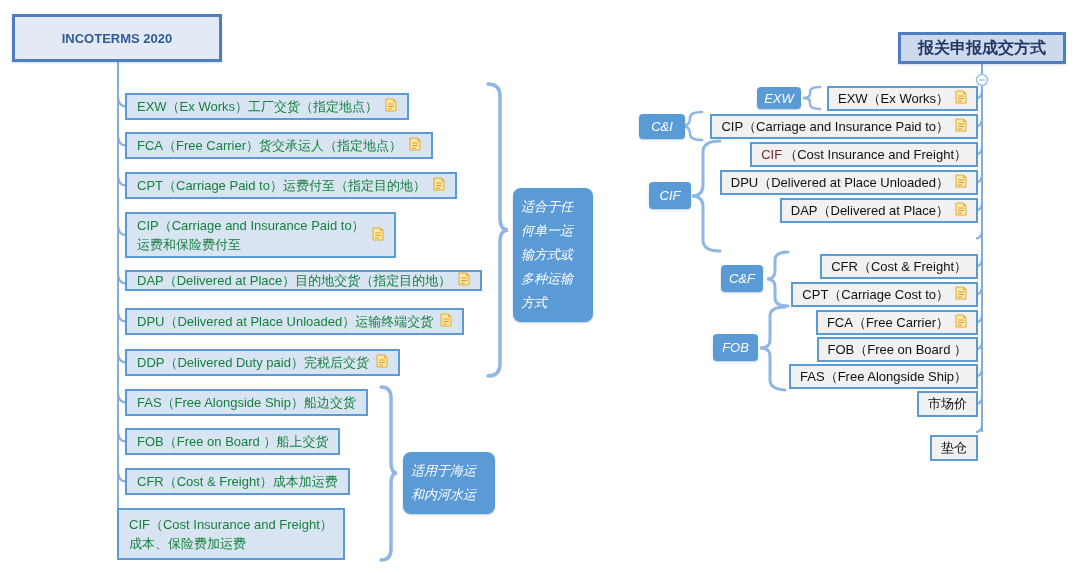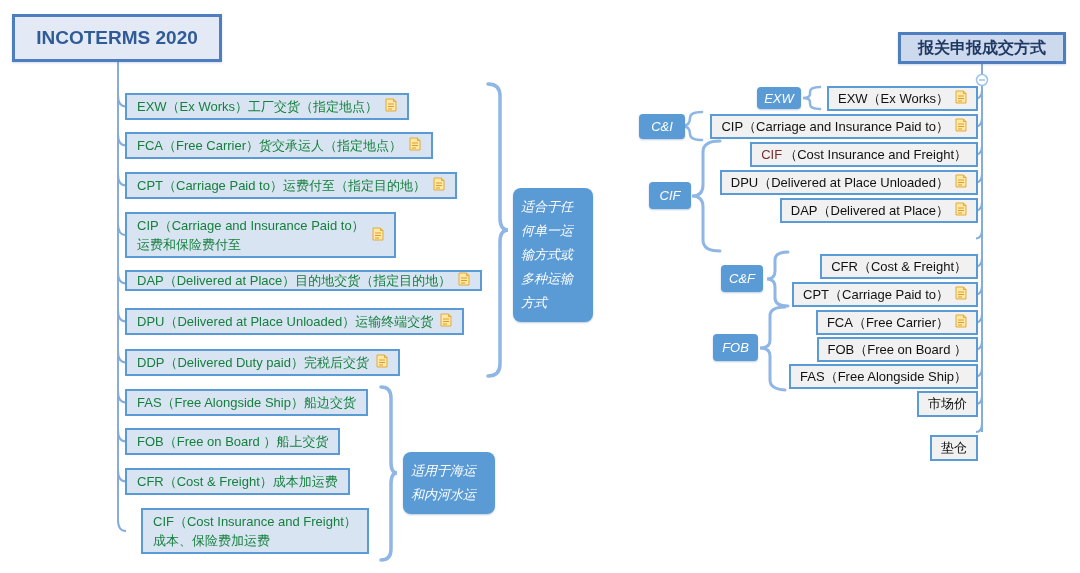--- a/index.html
+++ b/index.html
@@ -6,21 +6,21 @@
   #canvas{
     position:relative;width:1080px;height:573px;background:#ffffff;overflow:hidden;
     font-family:"Liberation Sans","DejaVu Sans",sans-serif;
   }
   #wires{position:absolute;left:0;top:0;width:1080px;height:573px;}
   .root-box{
     position:absolute;box-sizing:border-box;border:3px solid #4E7DC0;background:#E3EAF6;
     display:flex;align-items:center;justify-content:center;font-weight:bold;
     box-shadow:0 1px 2px rgba(70,110,170,.25);
   }
-  .root-left{left:12px;top:14px;width:210px;height:48px;font-size:19px;color:#2F5B97;}
+  .root-left{left:12px;top:14px;width:210px;height:48px;font-size:13px;color:#2F5B97;}
   .root-right{left:898px;top:32px;width:168px;height:32px;font-size:16px;color:#1F3864;background:#CDD9EC;}
   .item{
     position:absolute;box-sizing:border-box;border:2px solid #5B9BD5;background:#D9E4F3;
     display:flex;align-items:center;gap:7px;padding:2px 10px;font-size:13px;color:#15803d;
     white-space:nowrap;
   }
   .item .lines{display:flex;flex-direction:column;line-height:19px;}
   .r-item{
     position:absolute;box-sizing:border-box;border:2px solid #5B9BD5;background:#F1F1F1;
     display:flex;align-items:center;gap:6px;padding:2px 9px;font-size:13px;color:#111;
@@ -174,21 +174,21 @@
   </div>
   <div class="item" style="left:125px;top:389px;height:27px;">
     <span>FAS（Free Alongside Ship）船边交货</span>
   </div>
   <div class="item" style="left:125px;top:428px;height:27px;">
     <span>FOB（Free on Board ）船上交货</span>
   </div>
   <div class="item" style="left:125px;top:468px;height:27px;">
     <span>CFR（Cost &amp; Freight）成本加运费</span>
   </div>
-  <div class="item" style="left:141px;top:508px;height:46px;">
+  <div class="item" style="left:117px;top:508px;height:52px;">
     <span class="lines">
       <span>CIF（Cost Insurance and Freight）</span>
       <span>成本、保险费加运费</span>
     </span>
   </div>
 
   <div class="callout" style="left:513px;top:188px;width:80px;">
     <span>适合于任何单一运输方式或多种运输方式</span>
   </div>
   <div class="callout" style="left:403px;top:452px;width:92px;">
@@ -252,21 +252,21 @@
           <path d="M8.5 1 V3.5 H11" fill="#F2C965" stroke="#E2A93C"></path>
           <line x1="3" y1="6" x2="9" y2="6" stroke="#DF9A35"></line>
           <line x1="3" y1="8.5" x2="9" y2="8.5" stroke="#DF9A35"></line>
           <line x1="3" y1="11" x2="7" y2="11" stroke="#DF9A35"></line>
         </svg></span>
   </div>
   <div class="r-item" style="right:102px;top:254px;">
     <span>CFR（Cost &amp; Freight）</span>
   </div>
   <div class="r-item" style="right:102px;top:282px;">
-    <span>CPT（Carriage Paid to）</span>
+    <span>CPT（Carriage Cost to）</span>
     <span class="note"><svg width="12" height="14" viewBox="0 0 12 14">
           <path d="M1 1 h7.5 L11 3.5 V13 H1 Z" fill="#FFE9A3" stroke="#E2A93C"></path>
           <path d="M8.5 1 V3.5 H11" fill="#F2C965" stroke="#E2A93C"></path>
           <line x1="3" y1="6" x2="9" y2="6" stroke="#DF9A35"></line>
           <line x1="3" y1="8.5" x2="9" y2="8.5" stroke="#DF9A35"></line>
           <line x1="3" y1="11" x2="7" y2="11" stroke="#DF9A35"></line>
         </svg></span>
   </div>
   <div class="r-item" style="right:102px;top:310px;">
     <span>FCA（Free Carrier）</span>

